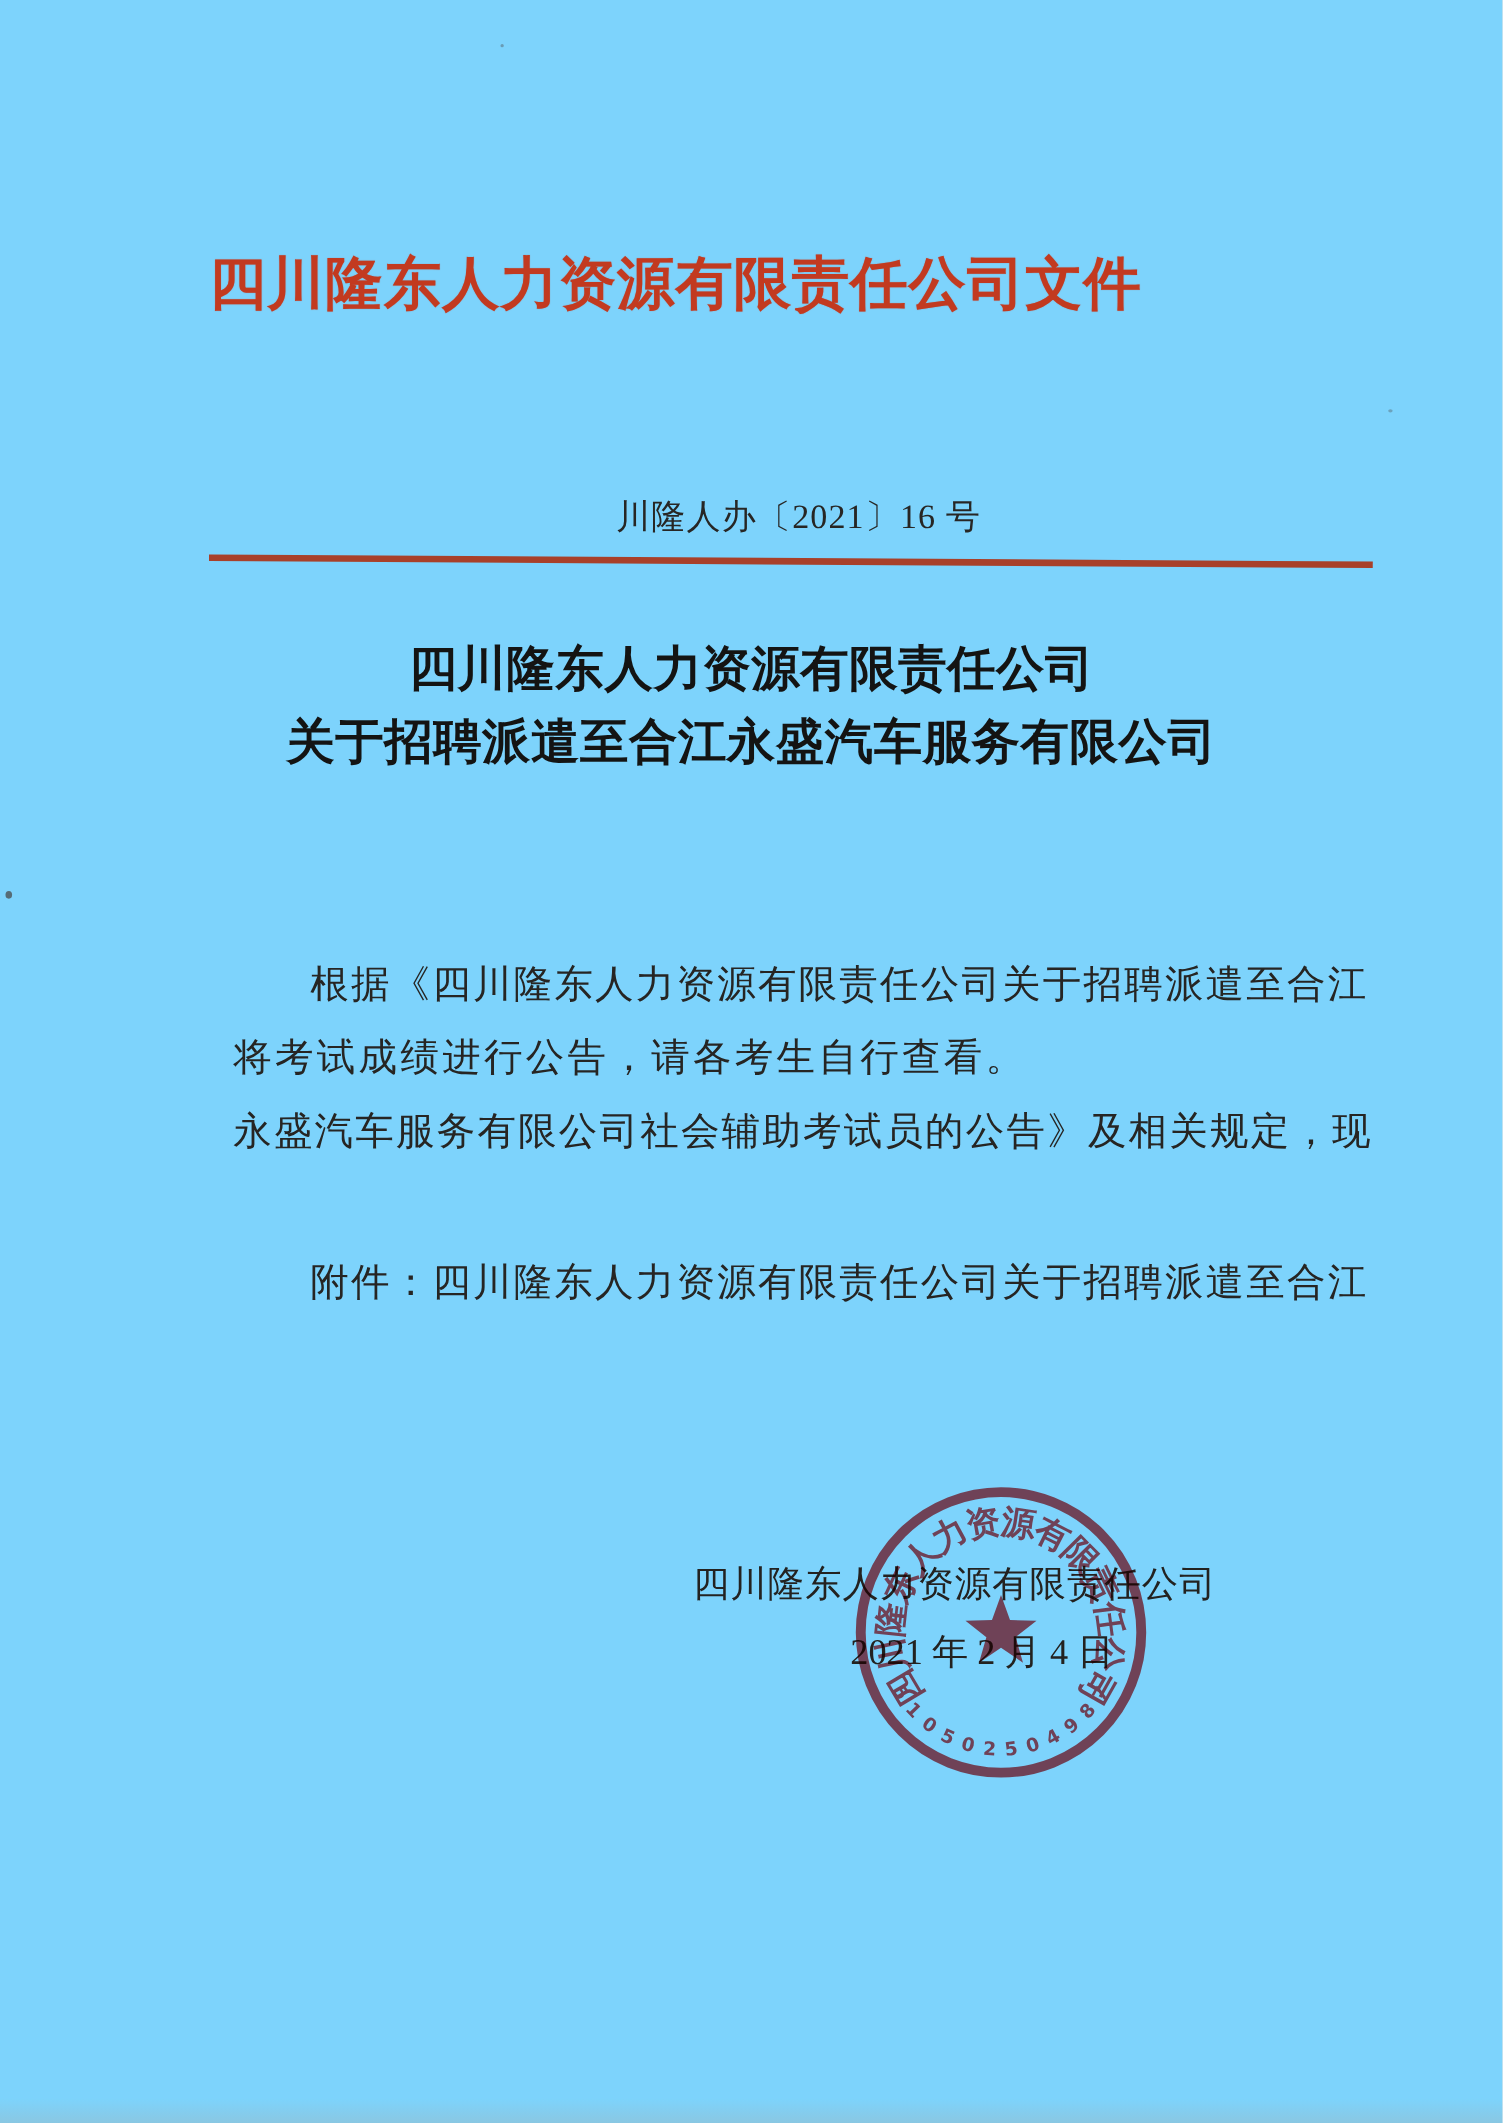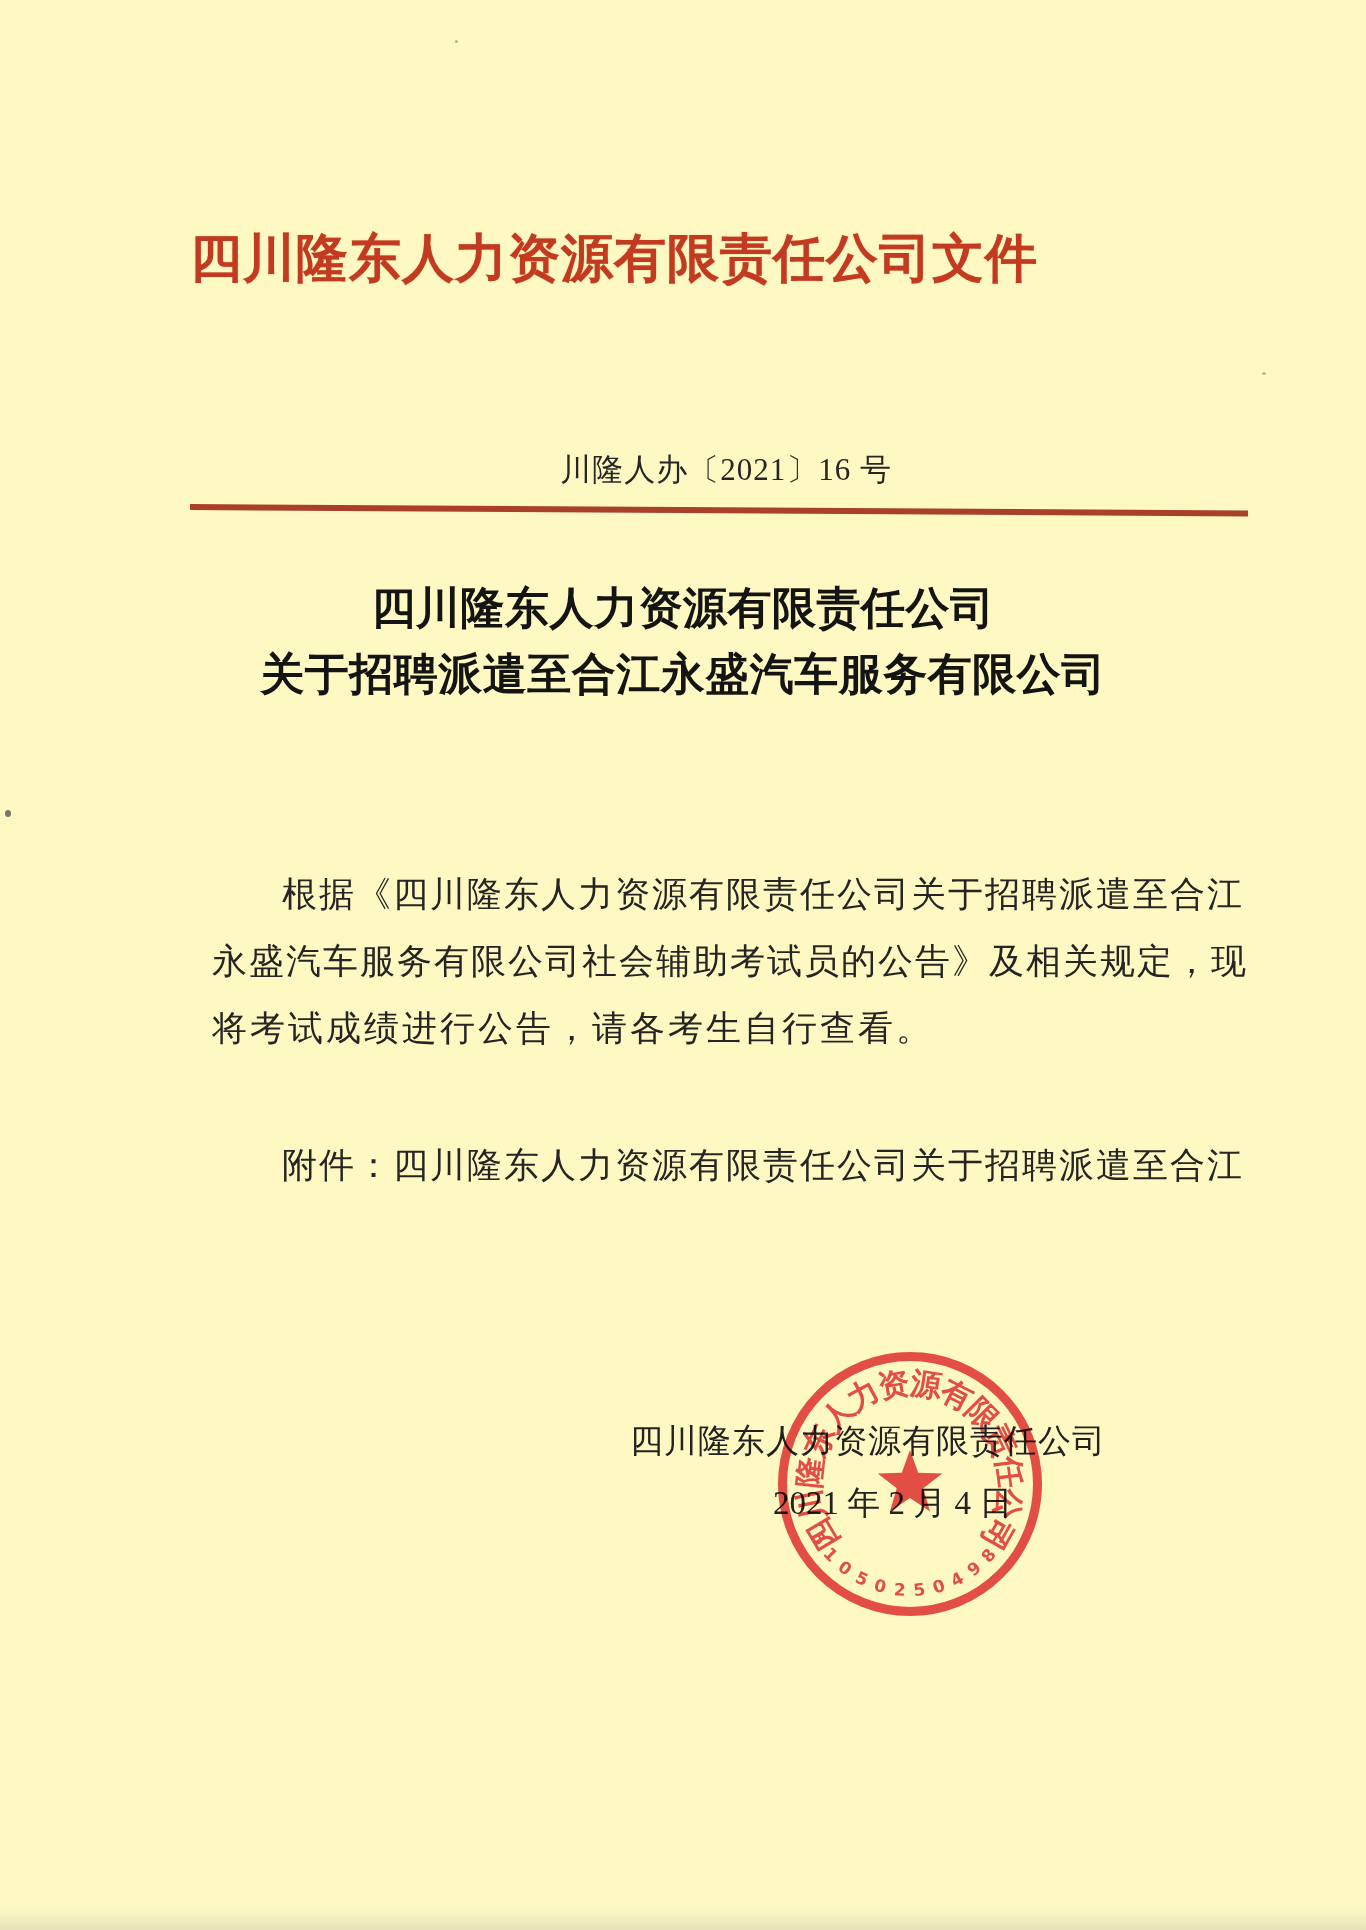--- a/index.html
+++ b/index.html
@@ -1,20 +1,20 @@
 <!DOCTYPE html>
 <html><head>
 <meta charset="utf-8">
 <style>
   html,body{margin:0;padding:0;background:#e8e8e8;}
   .page{
     position:relative;
     width:1366px;height:1930px;
     margin:0 auto;
-    background:#fef9c3;
+    background:#7dd3fc;
     overflow:hidden;
     font-family:"Liberation Serif","DejaVu Serif",serif;
   }
   
   .scan-bottom{
     position:absolute;left:0;bottom:0;width:100%;height:22px;
     background:linear-gradient(to bottom,rgba(200,198,192,0) 0%,rgba(170,168,160,.28) 100%);
     pointer-events:none;
   }
   .speck{position:absolute;background:#4a4a4a;border-radius:50%;}
@@ -104,22 +104,22 @@
 
   <div class="red-rule"></div>
 
   <div class="main-title">
     <div>四川隆东人力资源有限责任公司</div>
     <div>关于招聘派遣至合江永盛汽车服务有限公司</div>
   </div>
 
   <div class="body-block para1">
     <div class="bline indent">根据《四川隆东人力资源有限责任公司关于招聘派遣至合江</div>
+    <div class="bline last spread">将考试成绩进行公告，请各考生自行查看。</div>
     <div class="bline">永盛汽车服务有限公司社会辅助考试员的公告》及相关规定，现</div>
-    <div class="bline last spread">将考试成绩进行公告，请各考生自行查看。</div>
   </div>
 
   <div class="body-block para2">
     <div class="bline indent">附件：四川隆东人力资源有限责任公司关于招聘派遣至合江</div>
   </div>
 
   <div class="signature-company">四川隆东人力资源有限责任公司</div>
   <div class="signature-date">2021 年 2 月 4 日</div>
 
   <svg class="seal" viewBox="-150 -150 300 300" xmlns="http://www.w3.org/2000/svg" aria-hidden="true">

